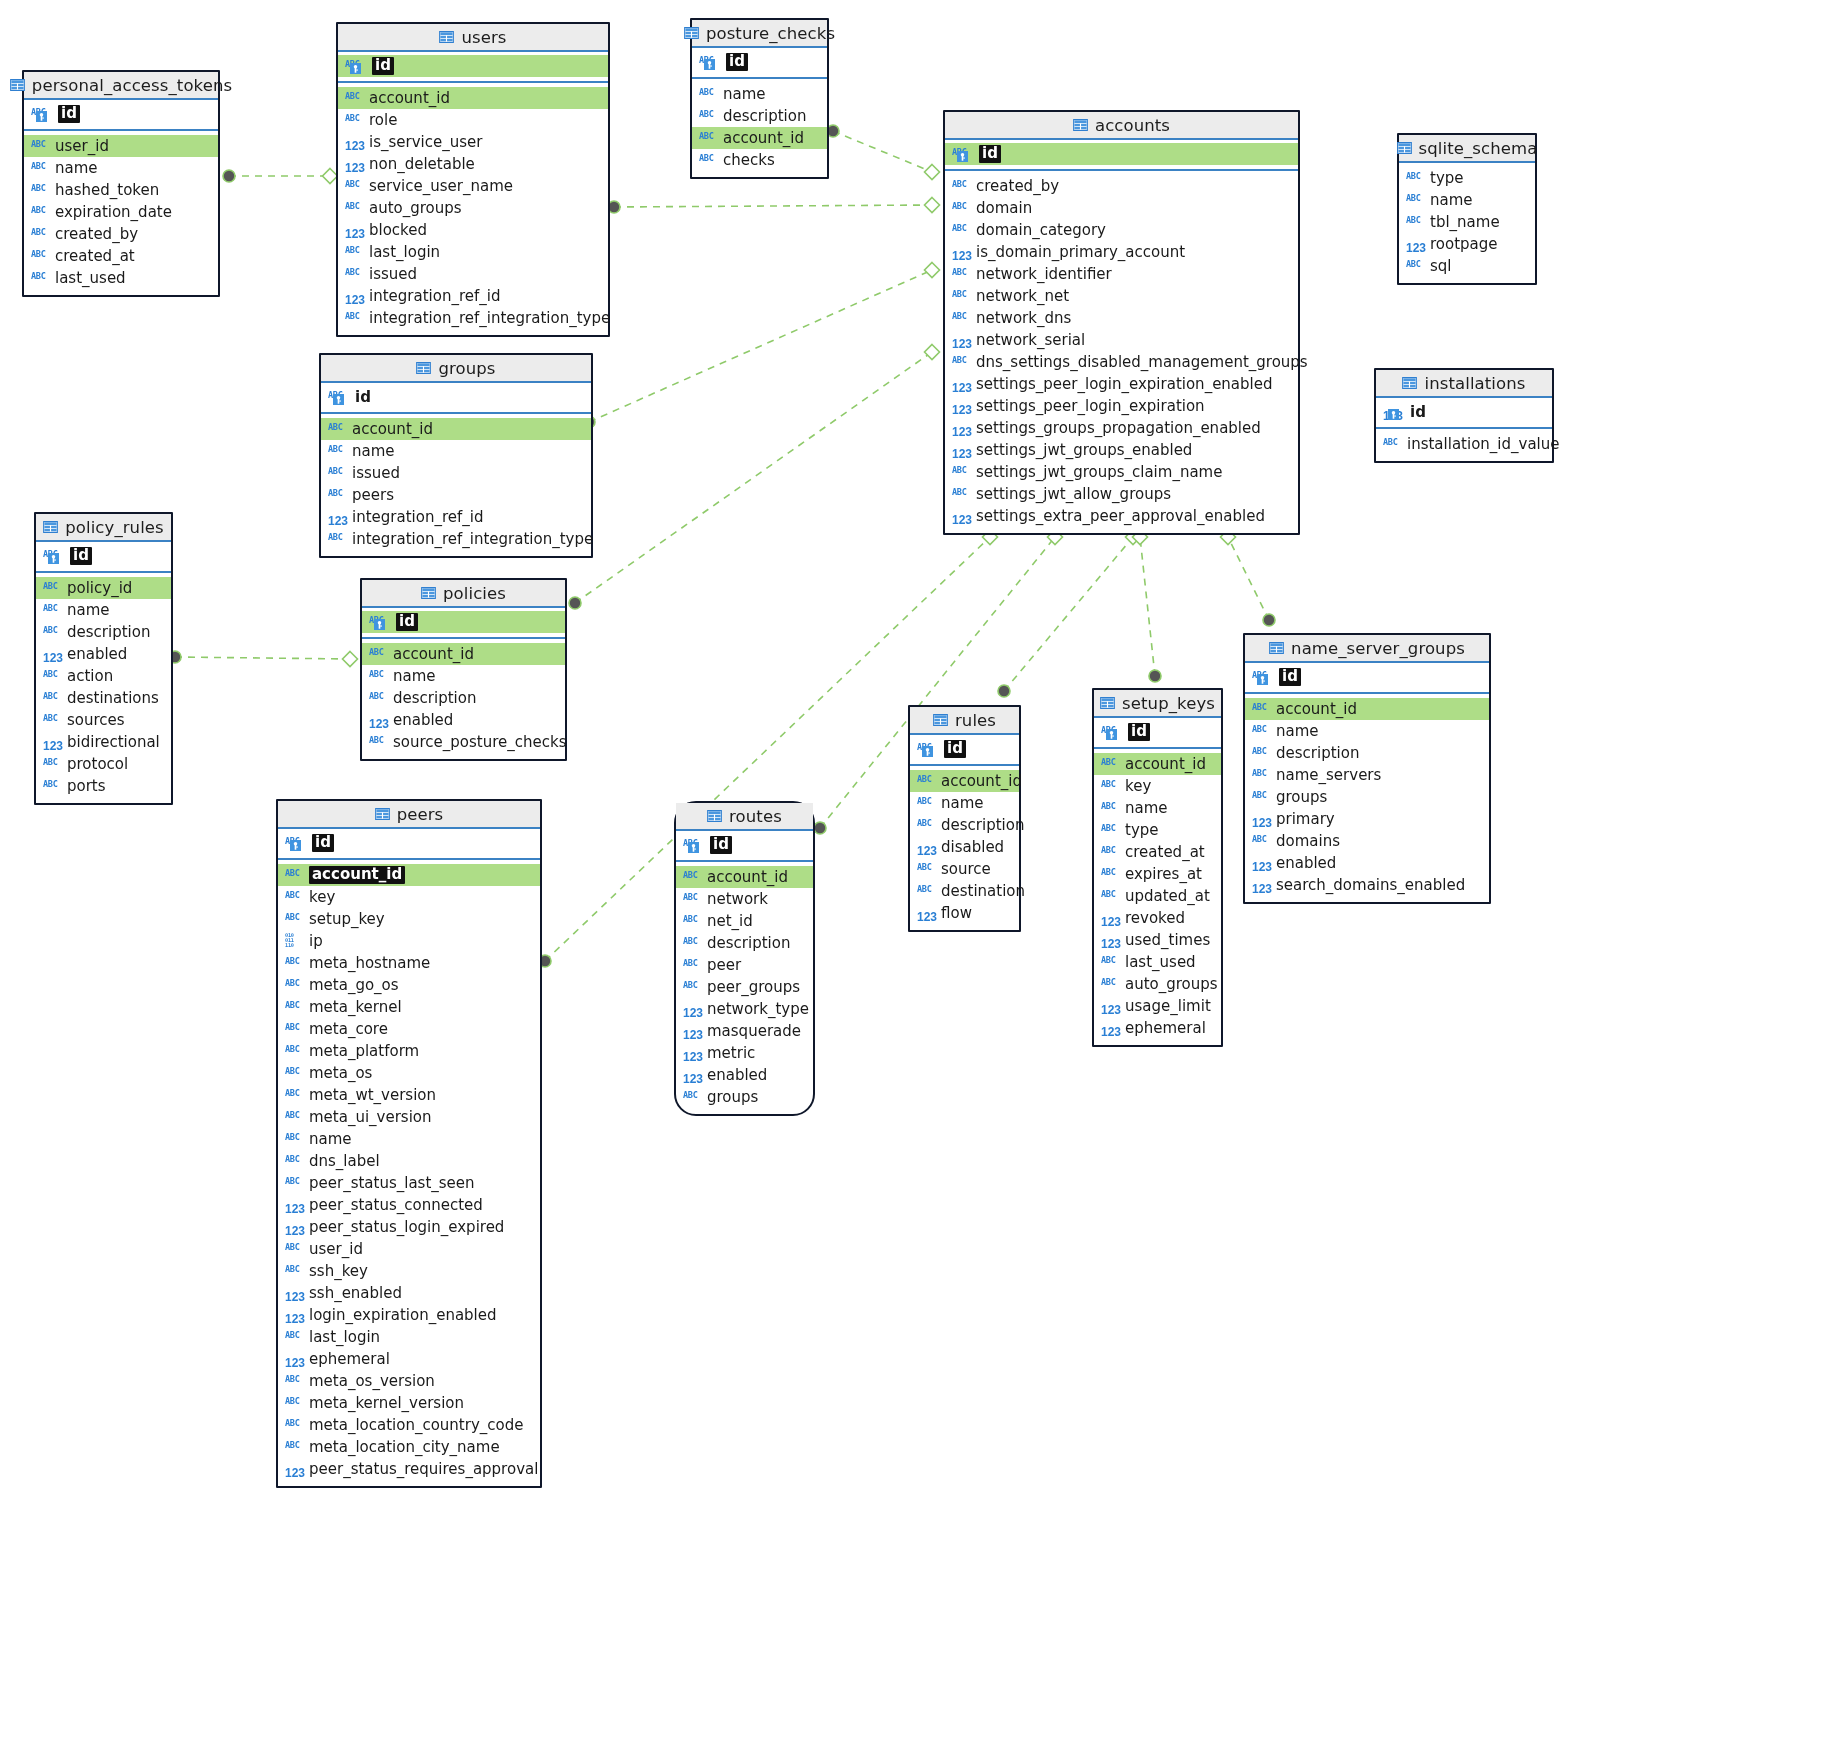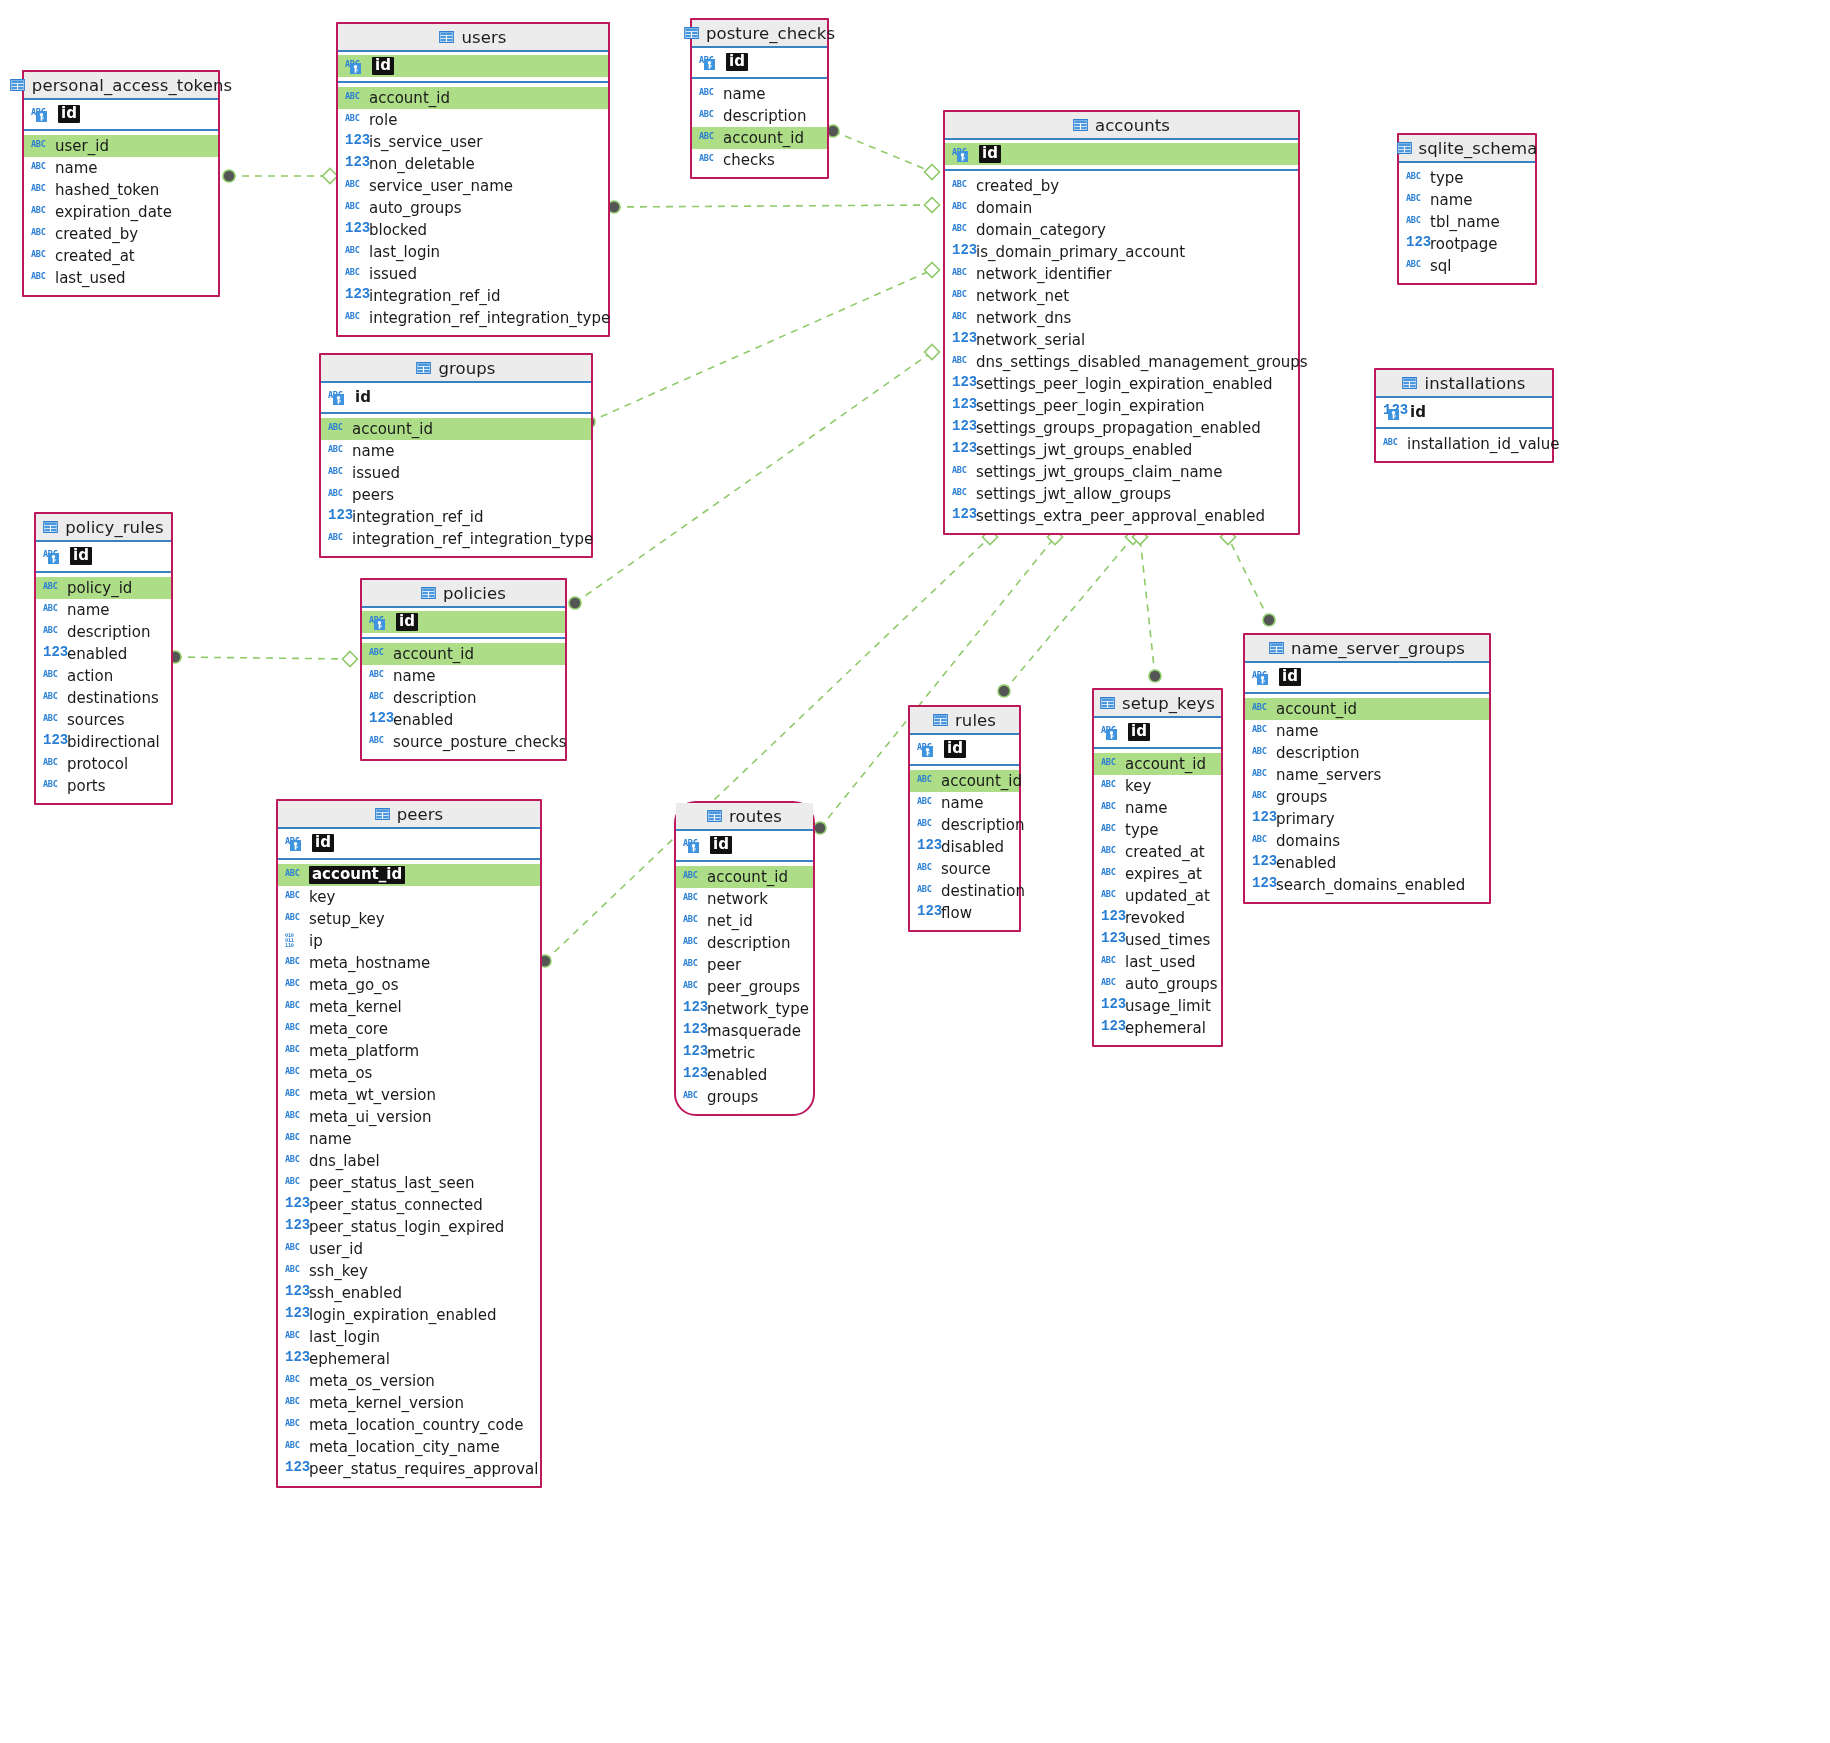--- a/index.html
+++ b/index.html
@@ -19,21 +19,21 @@
     position:absolute;
     left:0;top:0;
     width:1830px;height:1743px;
     pointer-events:none;
     z-index:1;
   }
   .tbl{
     position:absolute;
     z-index:2;
     box-sizing:border-box;
-    border:2px solid #be185d;
+    border:2px solid #0f172a;
     background:#ffffff;
     border-radius:1px;
   }
   .tbl-hd{
     background:#ececec;
     border-bottom:2px solid #3b82c4;
     height:28px;
     display:flex;
     align-items:center;
     justify-content:center;
@@ -86,23 +86,23 @@
   .ic .abc{
     position:absolute;left:0;top:1px;
     font-family:"DejaVu Sans Mono","Liberation Mono",monospace;
     font-size:8.5px;
     font-weight:bold;
     color:#2a7fd4;
     letter-spacing:-0.3px;
     line-height:10px;
   }
   .ic .num{
-    position:absolute;left:0;top:1px;
-    font-family:Liberation Mono, monospace;
-    font-size:14px;
+    position:absolute;left:0;top:7px;
+    font-family:Liberation Sans, sans-serif;
+    font-size:12px;
     font-weight:600;
     color:#2a7fd4;
     line-height:11px;
   }
   .ic .bin{
     position:absolute;left:0;top:0px;
     font-family:"DejaVu Sans Mono","Liberation Mono",monospace;
     font-size:5.2px;
     font-weight:bold;
     color:#2a7fd4;

